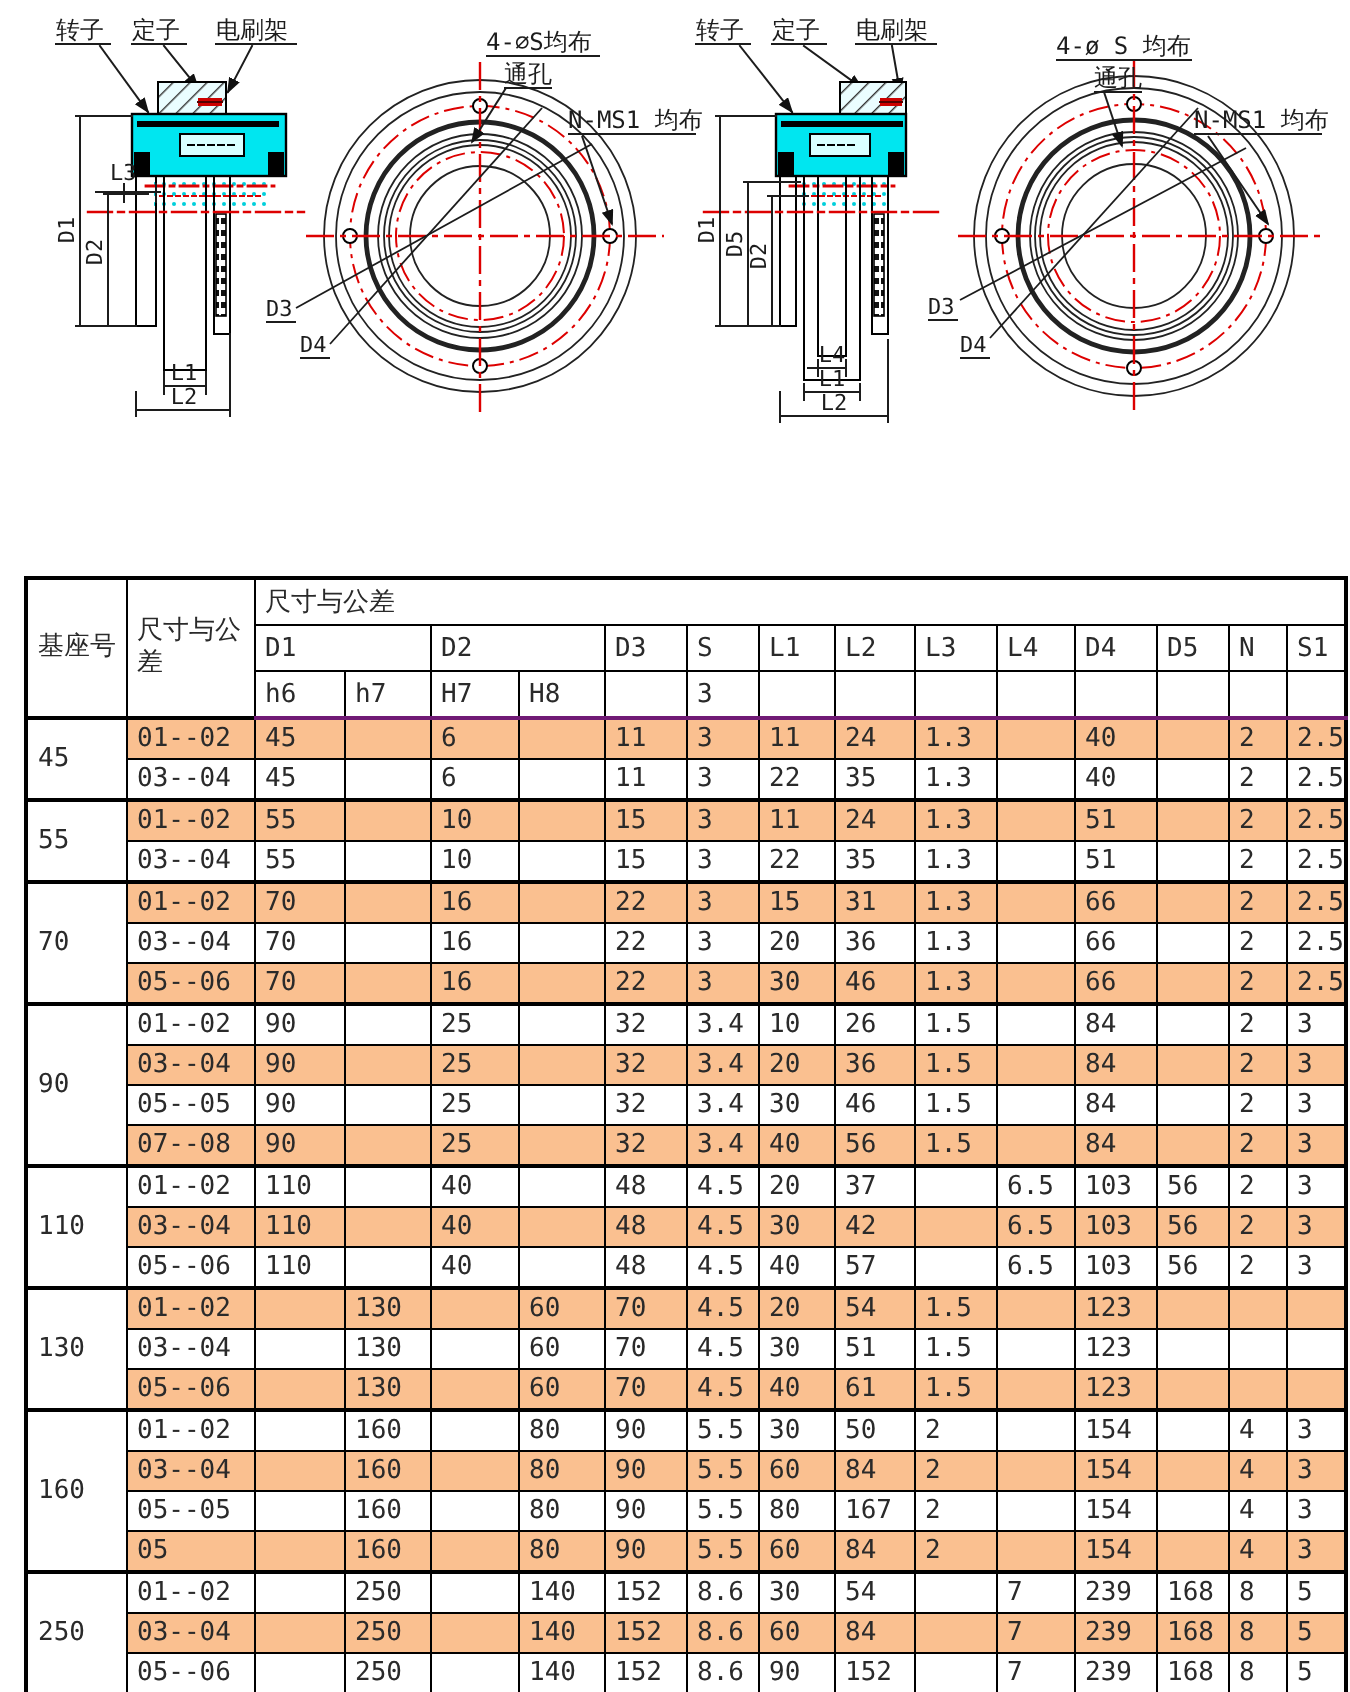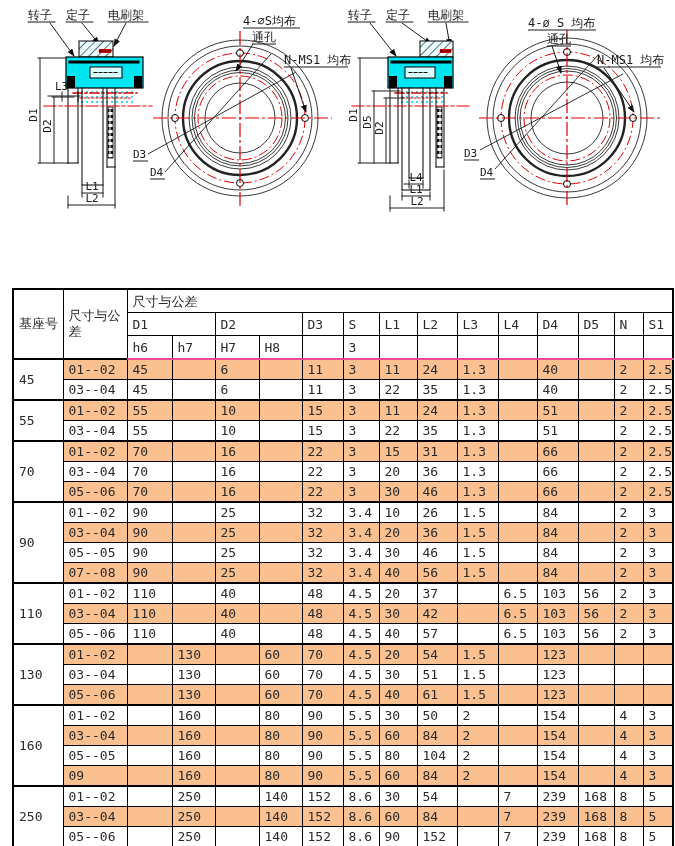--- a/index.html
+++ b/index.html
@@ -17,21 +17,21 @@
     border-collapse:collapse;table-layout:fixed;
     font-size:13px;border:2px solid #000;
   }
   #spec th,#spec td{
     border:1px solid #000;padding:0 0 0 5px;text-align:left;
     font-weight:normal;white-space:nowrap;overflow:hidden;
   }
   #spec thead th{height:22px;line-height:21px;vertical-align:middle}
   #spec th.wrap{white-space:normal;line-height:16px;vertical-align:middle}
   #spec tbody td{height:19px;line-height:19px}
-  #spec thead tr:last-child th{border-bottom:2px solid #ec4899}
+  #spec thead tr:last-child th{border-bottom:2px solid #701a75}
   #spec tbody tr.group-start td{border-top:2px solid #000}
   td.hl{background:#FAC090}
   td.base-cell{background:#ffffff;vertical-align:middle}
 </style>
 </head>
 <body>
 
 <svg id="drawing-area" width="675" height="236" viewBox="0 0 675 236">
   <defs>
     <pattern id="hatch" width="6" height="6" patternUnits="userSpaceOnUse" patternTransform="rotate(45)">
@@ -654,30 +654,30 @@
       </tr>
       <tr>
         <td class="">05--05</td>
         <td class=""></td>
         <td class="">160</td>
         <td class=""></td>
         <td class="">80</td>
         <td class="">90</td>
         <td class="">5.5</td>
         <td class="">80</td>
-        <td class="">104</td>
+        <td class="">167</td>
         <td class="">2</td>
         <td class=""></td>
         <td class="">154</td>
         <td class=""></td>
         <td class="">4</td>
         <td class="">3</td>
       </tr>
       <tr>
-        <td class="hl">09</td>
+        <td class="hl">05</td>
         <td class="hl"></td>
         <td class="hl">160</td>
         <td class="hl"></td>
         <td class="hl">80</td>
         <td class="hl">90</td>
         <td class="hl">5.5</td>
         <td class="hl">60</td>
         <td class="hl">84</td>
         <td class="hl">2</td>
         <td class="hl"></td>

